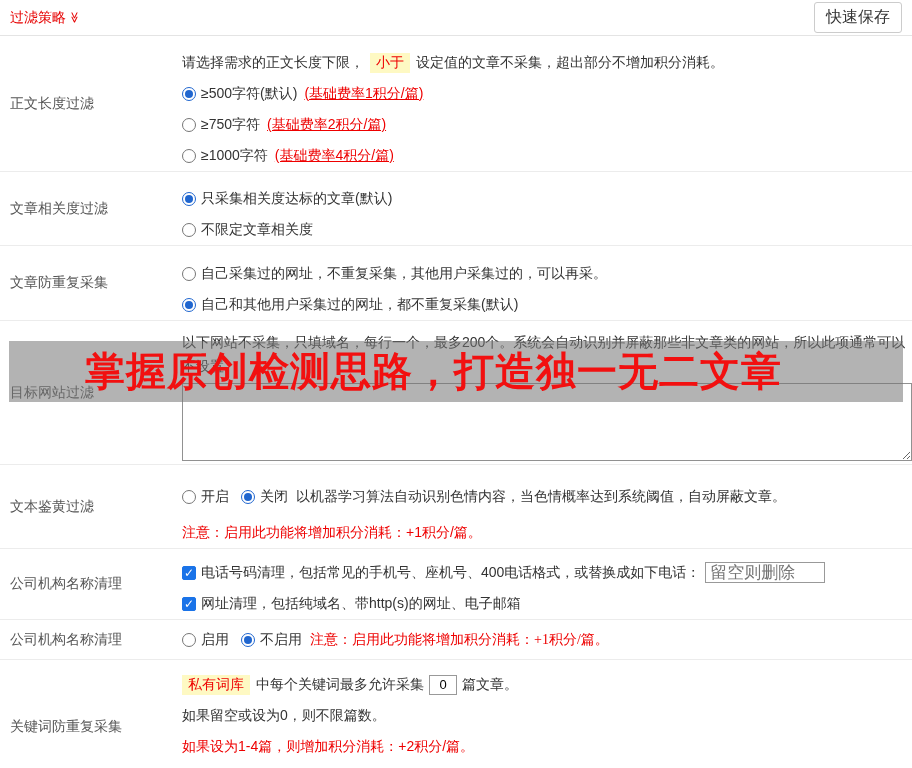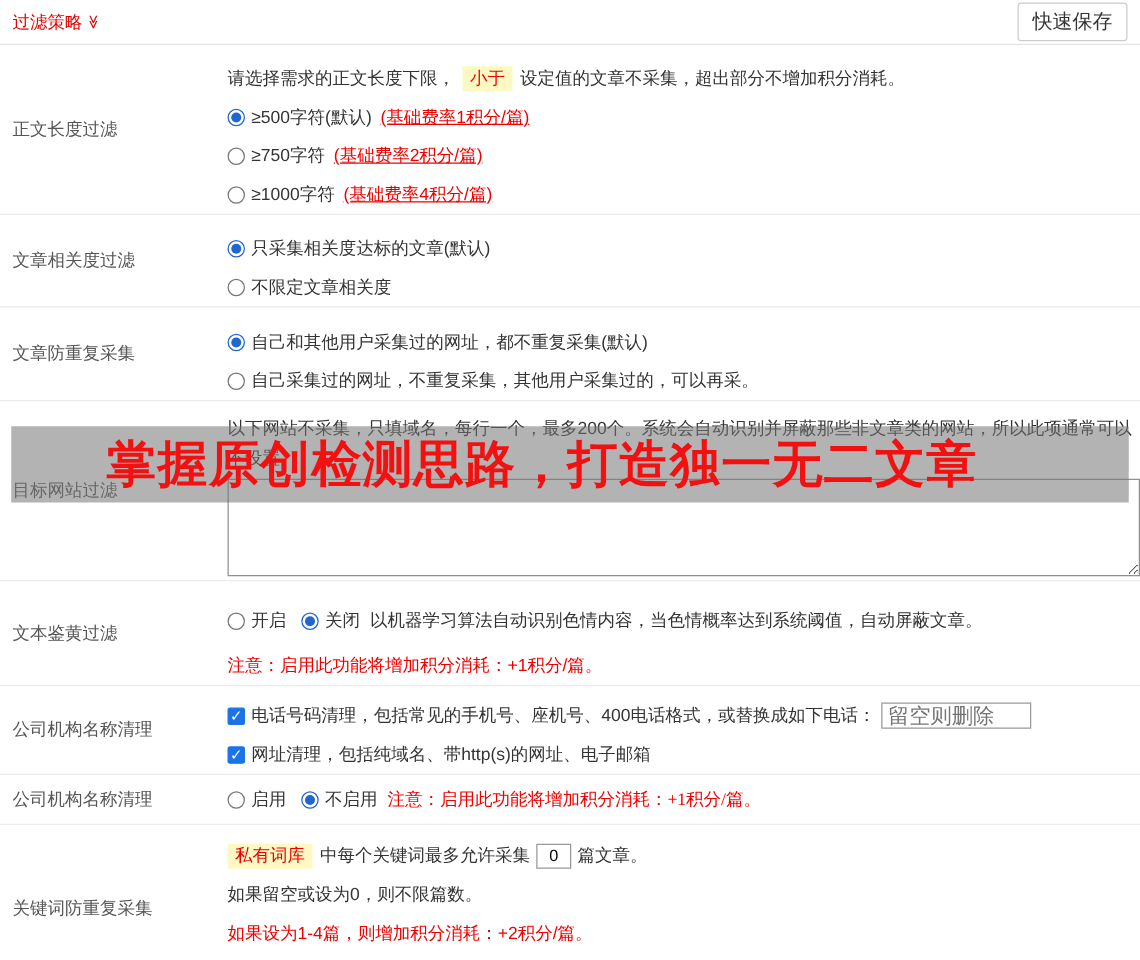--- a/index.html
+++ b/index.html
@@ -127,26 +127,26 @@
         <span class="radio"></span>
         <span>不限定文章相关度</span>
       </div>
     </div>
   </div>
 
   <div class="row r3">
     <div class="row-label">文章防重复采集</div>
     <div class="row-content">
       <div class="line">
+        <span class="radio"></span>
+        <span>自己采集过的网址，不重复采集，其他用户采集过的，可以再采。</span>
+      </div>
+      <div class="line">
         <span class="radio checked"></span>
         <span>自己和其他用户采集过的网址，都不重复采集(默认)</span>
-      </div>
-      <div class="line">
-        <span class="radio"></span>
-        <span>自己采集过的网址，不重复采集，其他用户采集过的，可以再采。</span>
       </div>
     </div>
   </div>
 
   <div class="row r4">
     <div class="row-label">目标网站过滤</div>
     <div class="row-content">
       <div class="para">以下网站不采集，只填域名，每行一个，最多200个。系统会自动识别并屏蔽那些非文章类的网站，所以此项通常可以不设置。</div>
       <textarea class="site-textarea" style=""></textarea>
     </div>

